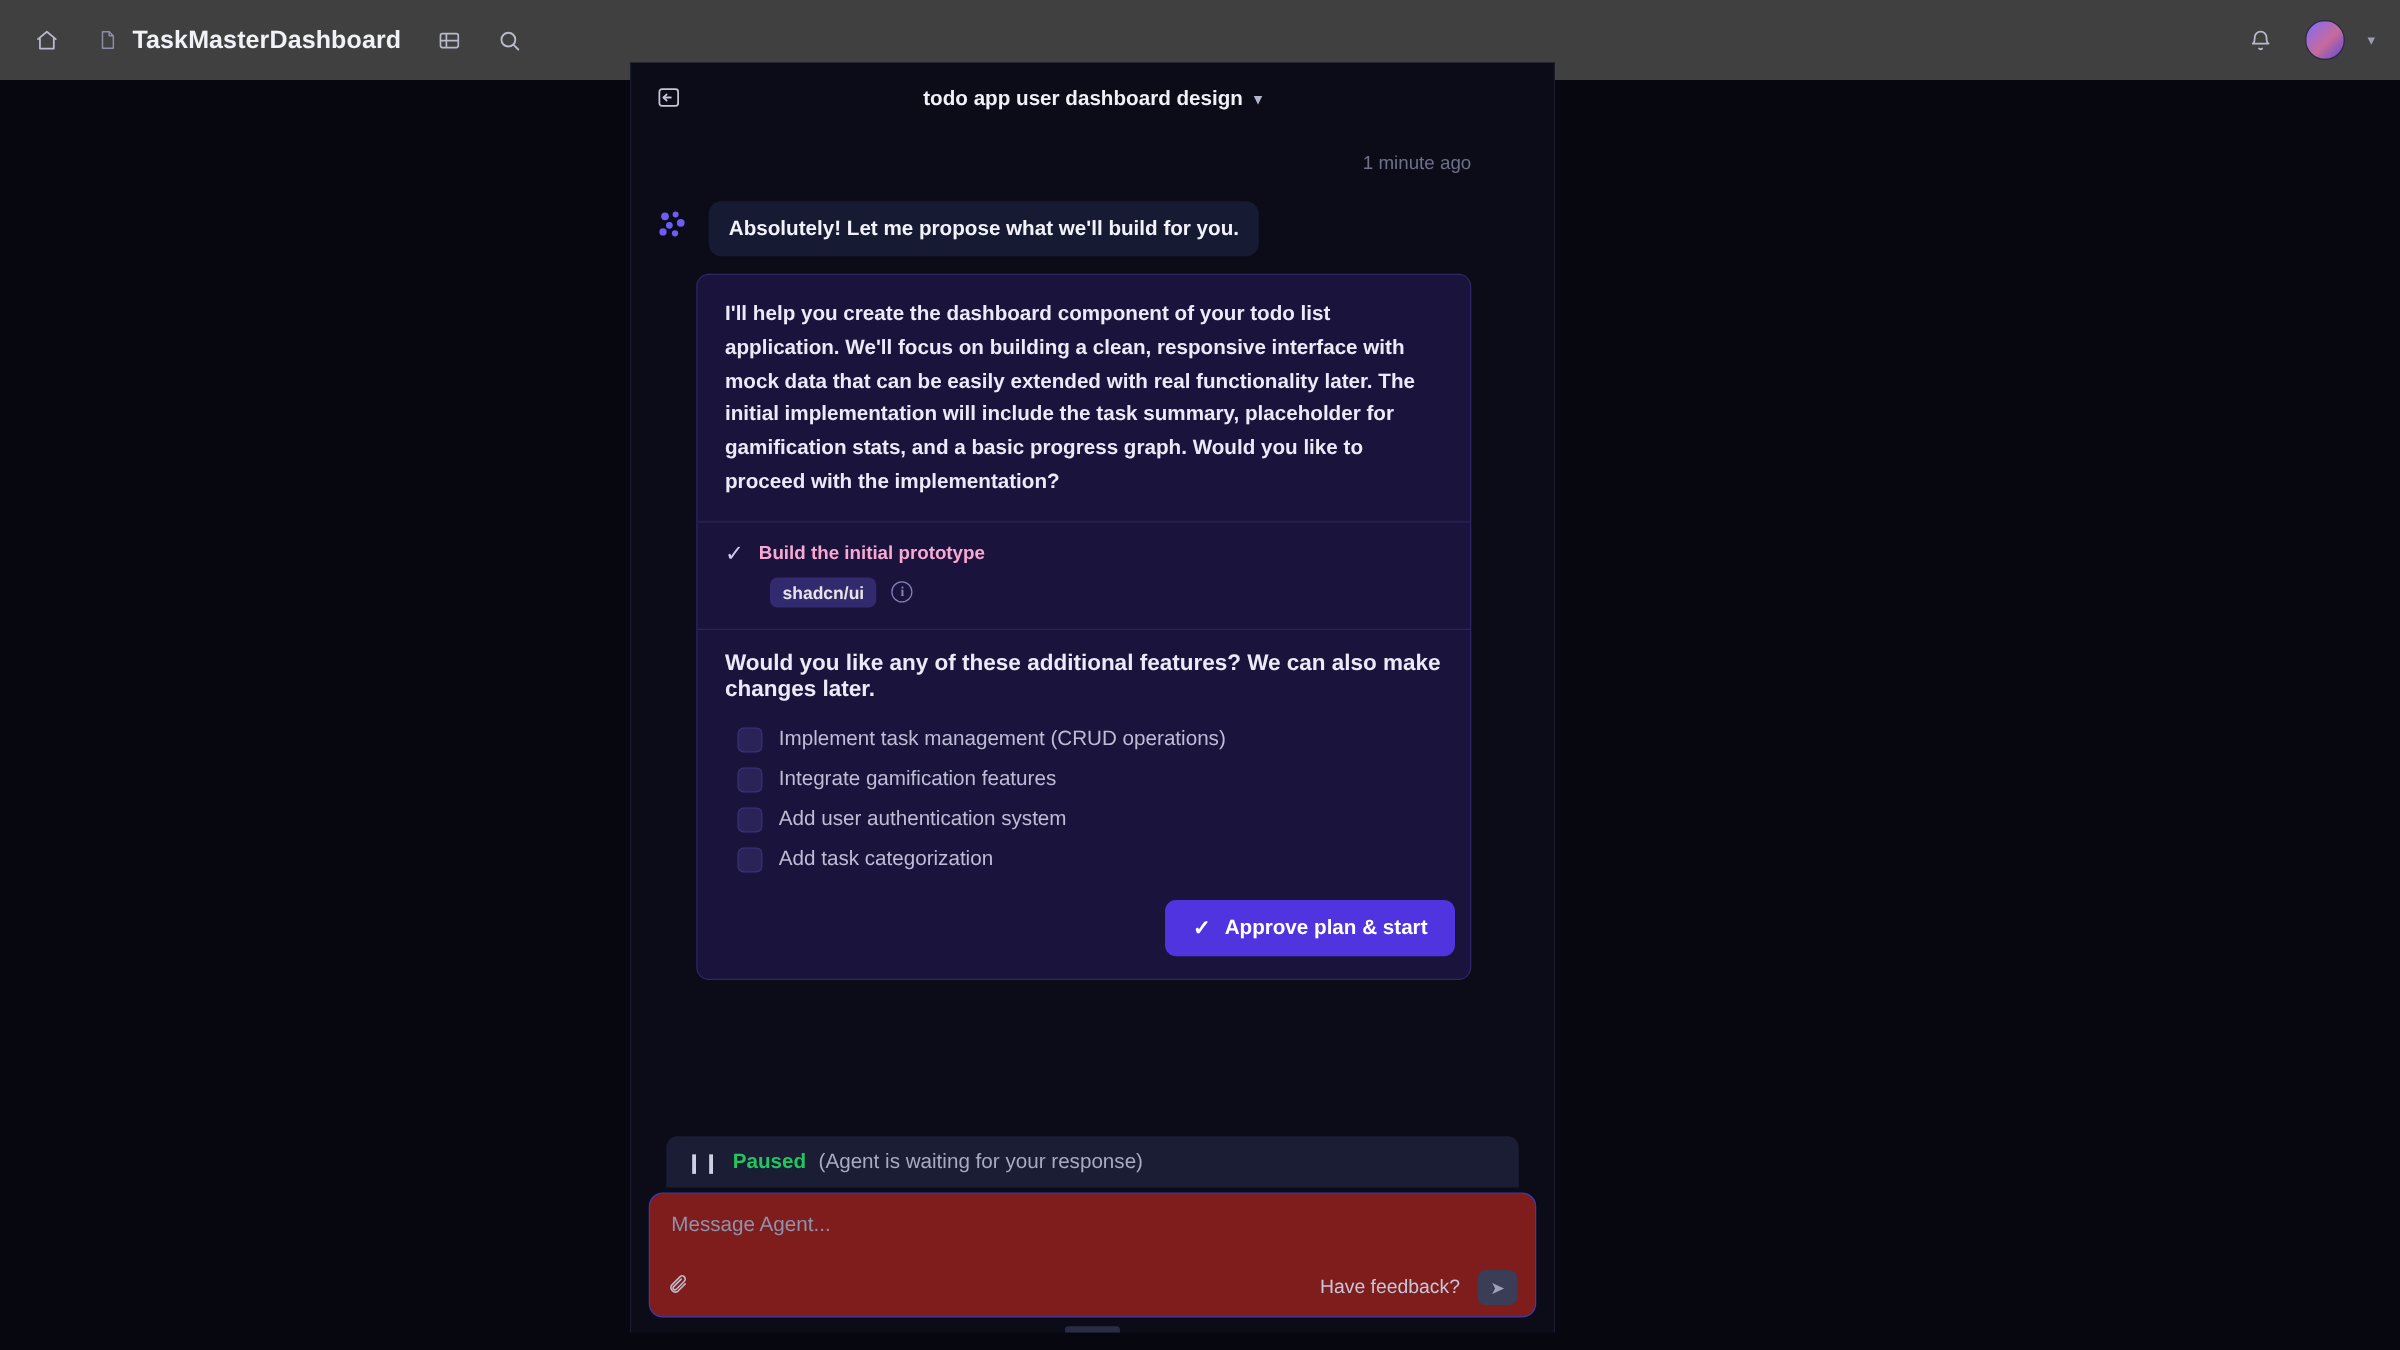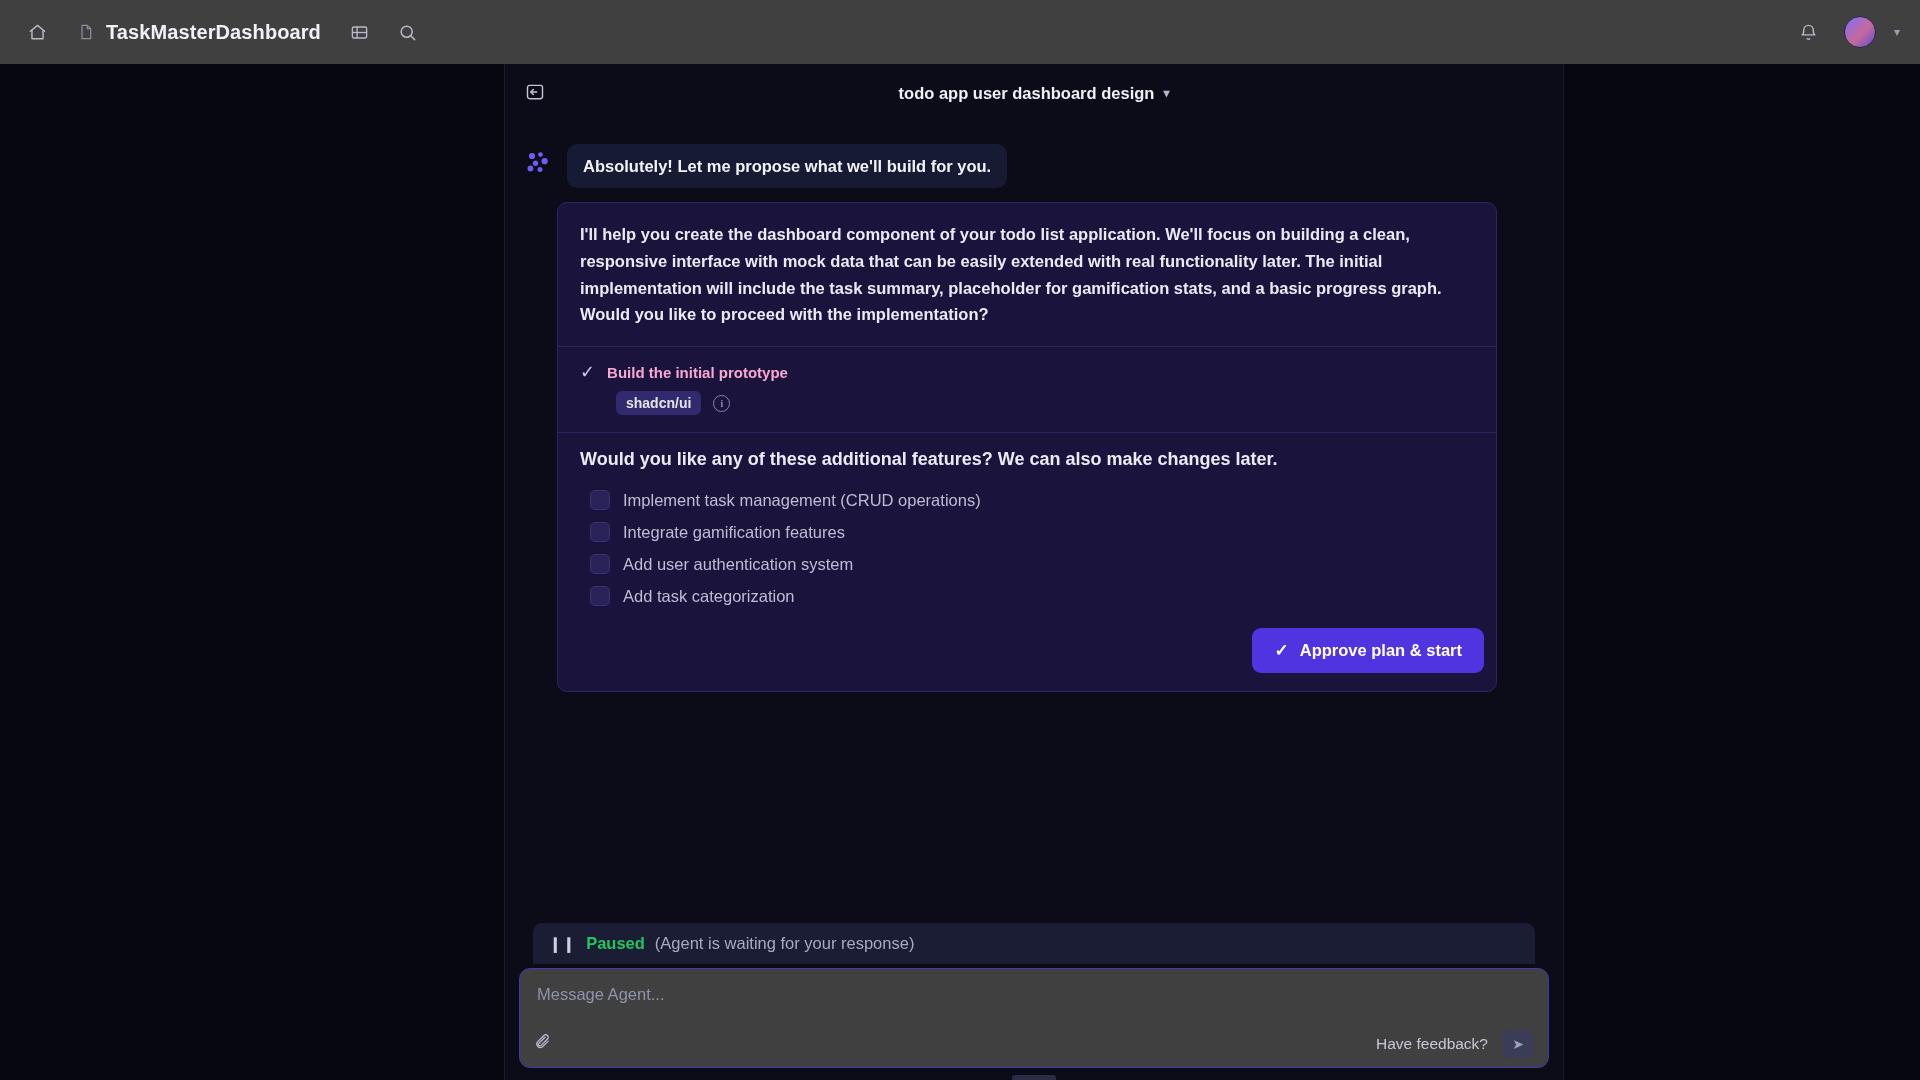--- a/index.html
+++ b/index.html
@@ -55,22 +55,22 @@
     border-radius: 50%;
     background: linear-gradient(135deg,#7d6bff 0%,#c86a9b 55%,#5c4ad6 100%);
     border: 1px solid #2a2c44;
   }
   .chev-small { color: #9a9cb5; font-size: 12px; }
 
   
   .panel {
     position: absolute;
     left: 504px;
-    top: 64px;
-    width: 1060px;
+    top: 50px;
+    width: 740px;
     height: 1016px;
     background: #0b0c18;
     border-left: 1px solid #191b2e;
     border-right: 1px solid #191b2e;
   }
   .panel-header {
     position: relative;
     height: 58px;
     display: flex;
     align-items: center;
@@ -247,21 +247,21 @@
     color: #cdd0e2;
     font-size: 15px;
     letter-spacing: 1px;
     font-weight: 700;
   }
   .paused-label { color: #22c55e; font-weight: 700; }
   .paused-sub { color: #a7aac0; font-weight: 500; }
 
   .composer {
     margin: 4px 0 0 0;
-    background: #404040;
+    background: #7f1d1d;
     border: 1px solid #3a3bb0;
     border-radius: 11px;
     height: 100px;
     position: relative;
   }
   .composer-placeholder {
     position: absolute;
     left: 17px; top: 16px;
     font-size: 16.5px;
     color: #8f92ab;
@@ -358,20 +358,21 @@
           <path d="M14 12H7"></path>
           <path d="M10 9l-3 3 3 3"></path>
       </svg>
     </div>
     <div class="thread-title">
       <span>todo app user dashboard design</span>
       <span class="chev">▾</span>
     </div>
   </div>
 
+  <div class="timestamp">1 minute ago</div>
 
   <div class="msg-row">
     <div class="agent-avatar">
       <svg width="26" height="26" viewBox="0 0 26 26" fill="#6d5cf5">
         <circle cx="7" cy="6" r="3.1"></circle>
           <circle cx="15.5" cy="4.6" r="2.4"></circle>
         <circle cx="19.6" cy="11.2" r="3.1"></circle>
           <circle cx="10.5" cy="13.2" r="2.7"></circle>
         <circle cx="5.4" cy="18.5" r="2.9"></circle>
           <circle cx="15" cy="19.6" r="2.5"></circle>

